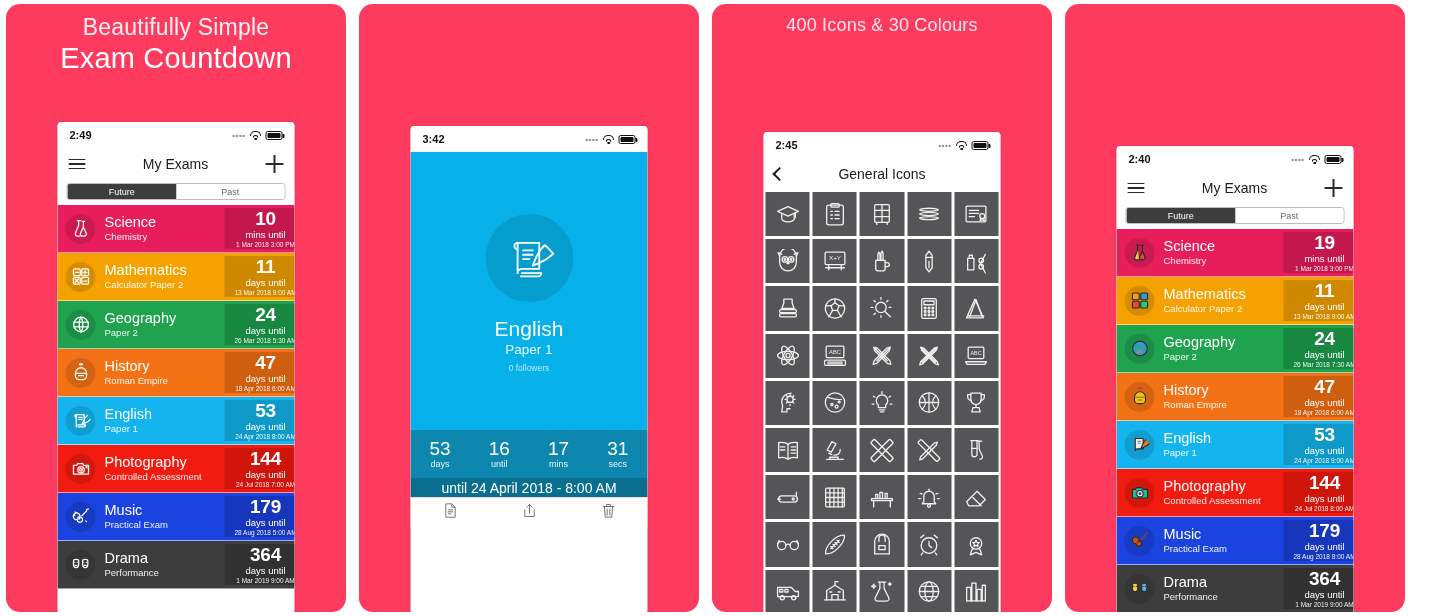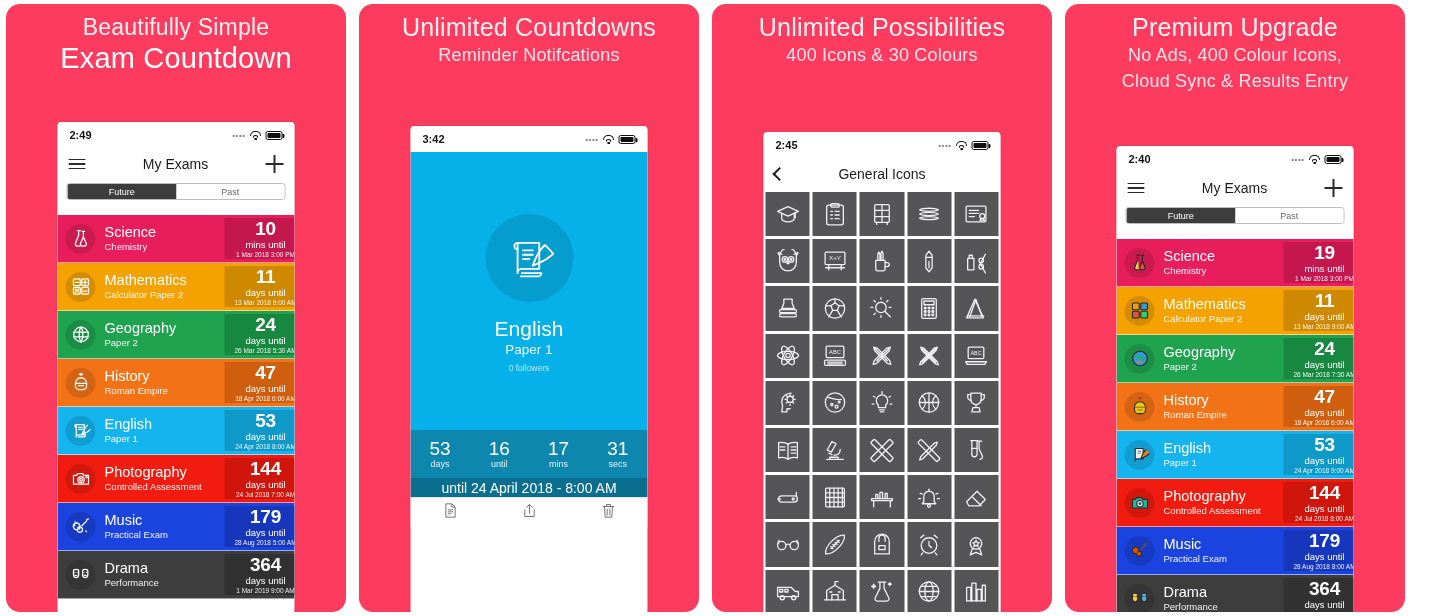--- a/index.html
+++ b/index.html
@@ -91,21 +91,21 @@
   }
   .navtitle{ font-size:14px; color:#1b1b1b; font-weight:400; }
   .hamburger{ width:17px; display:flex; flex-direction:column; gap:3px; cursor:pointer;}
   .hamburger span{ height:1.6px; background:#2a2a2a; border-radius:1px; display:block;}
   .plus{ width:18px; height:18px; position:relative; cursor:pointer;}
   .plus::before,.plus::after{ content:""; position:absolute; background:#2a2a2a;}
   .plus::before{ left:0; right:0; top:8.2px; height:1.6px;}
   .plus::after{ top:0; bottom:0; left:8.2px; width:1.6px;}
 
   
-  .segwrap{ padding:3px 9px 15px 9px; background:#fff; }
+  .segwrap{ padding:3px 9px 5px 9px; background:#fff; }
   .seg{ display:flex; border:1px solid #bdbdbd; border-radius:3px; overflow:hidden; height:17px;}
   .seg div{
     flex:1; display:flex; align-items:center; justify-content:center;
     font-size:9px; color:#6b6b6b; background:#fff; cursor:pointer;
   }
   .seg div.on{ background:#3d3d3d; color:#fff; }
 
   
   .rows{ background:#fff; }
   .row{
@@ -391,24 +391,20 @@
          <div class="n">364</div>
          <div class="u">days until</div>
          <div class="d">1 Mar 2019 9:00 AM</div>
        </div>
         </div>
       </div>
   </div>
 </div>
 
 <div class="panel">
-  <div class="headline p2">
-    <div class="l1">Unlimited Countdowns</div>
-    <div class="sub">Reminder Notifcations</div>
-  </div>
 
   <div class="phone p2">
     <div class="statusbar">
       <span>3:42</span>
       <span class="sb-right">
         <span class="dots">••••</span>
         <span class="wifi">
             <i></i>
             <i></i>
             <i></i>
@@ -474,21 +470,20 @@
             <path d="M6 6l1 16h10l1-16"></path>
             <path d="M10 10v9M14 10v9"></path>
         </svg>
       </span>
     </div>
   </div>
 </div>
 
 <div class="panel">
   <div class="headline p3">
-    <div class="l1">Unlimited Possibilities</div>
     <div class="sub">400 Icons &amp; 30 Colours</div>
   </div>
 
   <div class="phone p3">
     <div class="statusbar">
       <span>2:45</span>
       <span class="sb-right">
         <span class="dots">••••</span>
         <span class="wifi">
             <i></i>
@@ -840,25 +835,20 @@
               <path d="M3 21h18"></path>
             </svg>
           </div>
         </div>
     </div>
 
   </div>
 </div>
 
 <div class="panel">
-  <div class="headline p4">
-    <div class="l1">Premium Upgrade</div>
-    <div class="sub">No Ads, 400 Colour Icons,</div>
-    <div class="sub">Cloud Sync &amp; Results Entry</div>
-  </div>
 
   <div class="phone tall4">
     <div class="statusbar">
       <span>2:40</span>
       <span class="sb-right">
         <span class="dots">••••</span>
         <span class="wifi">
             <i></i>
             <i></i>
             <i></i>

